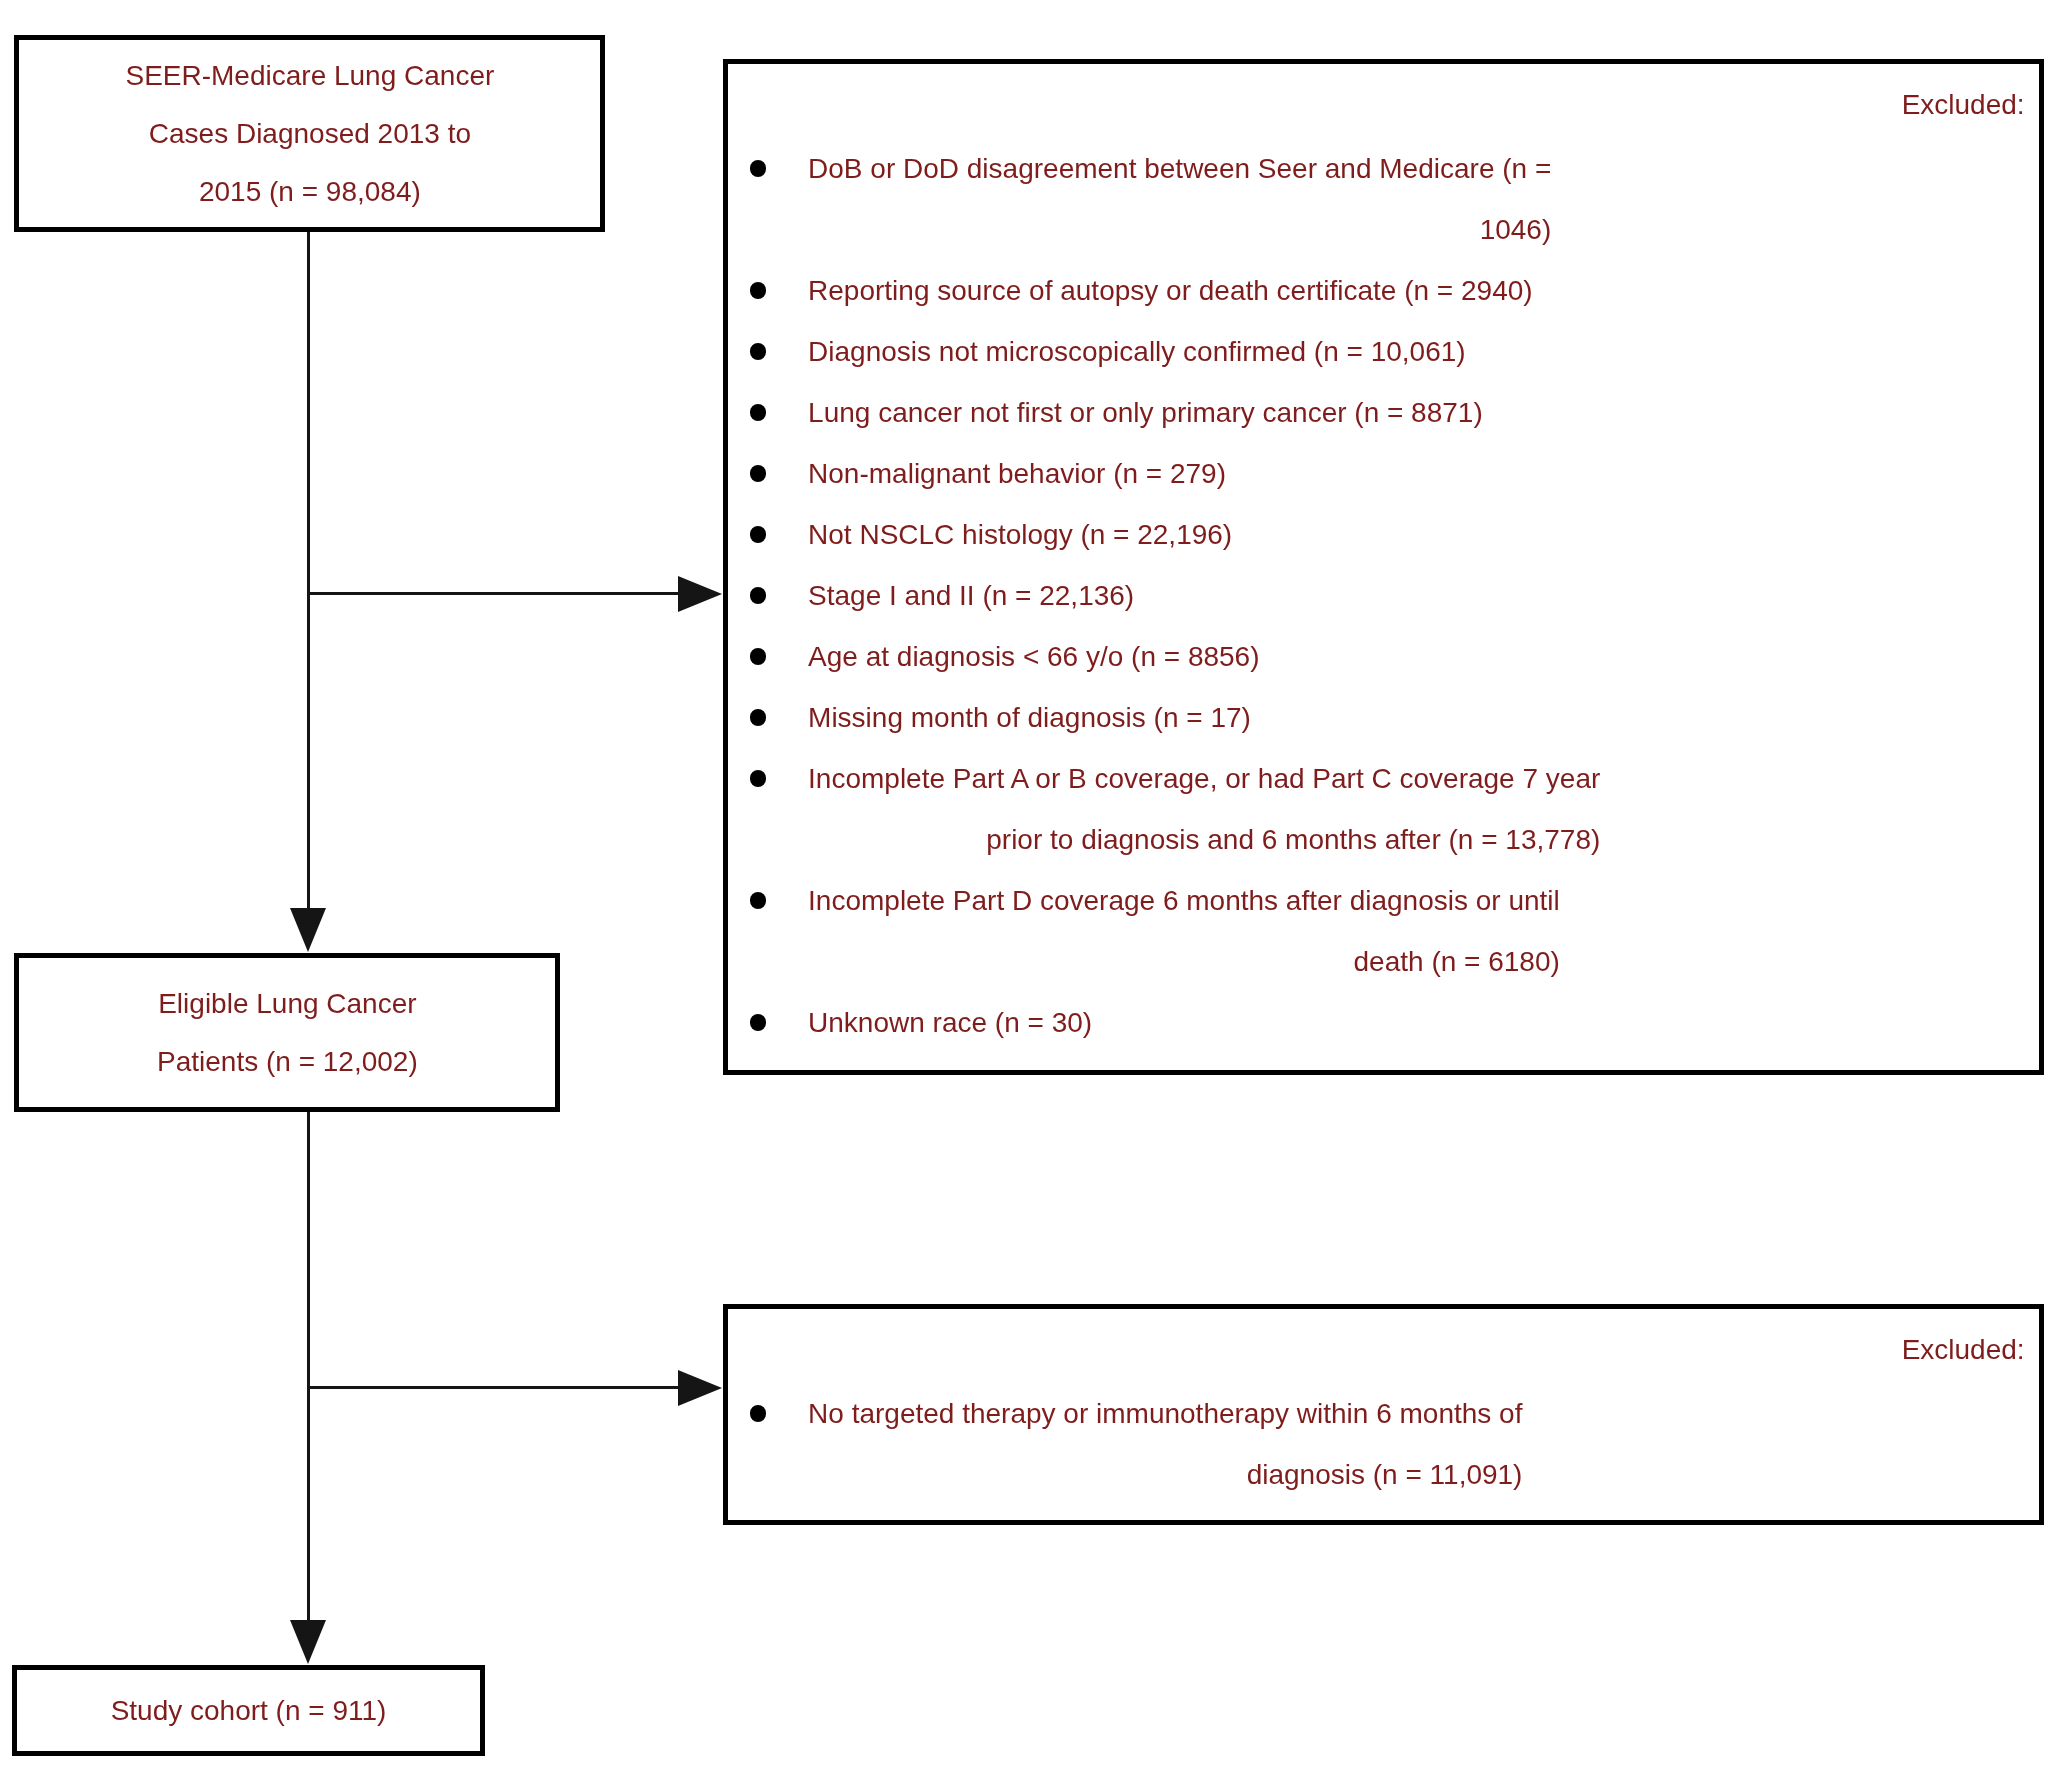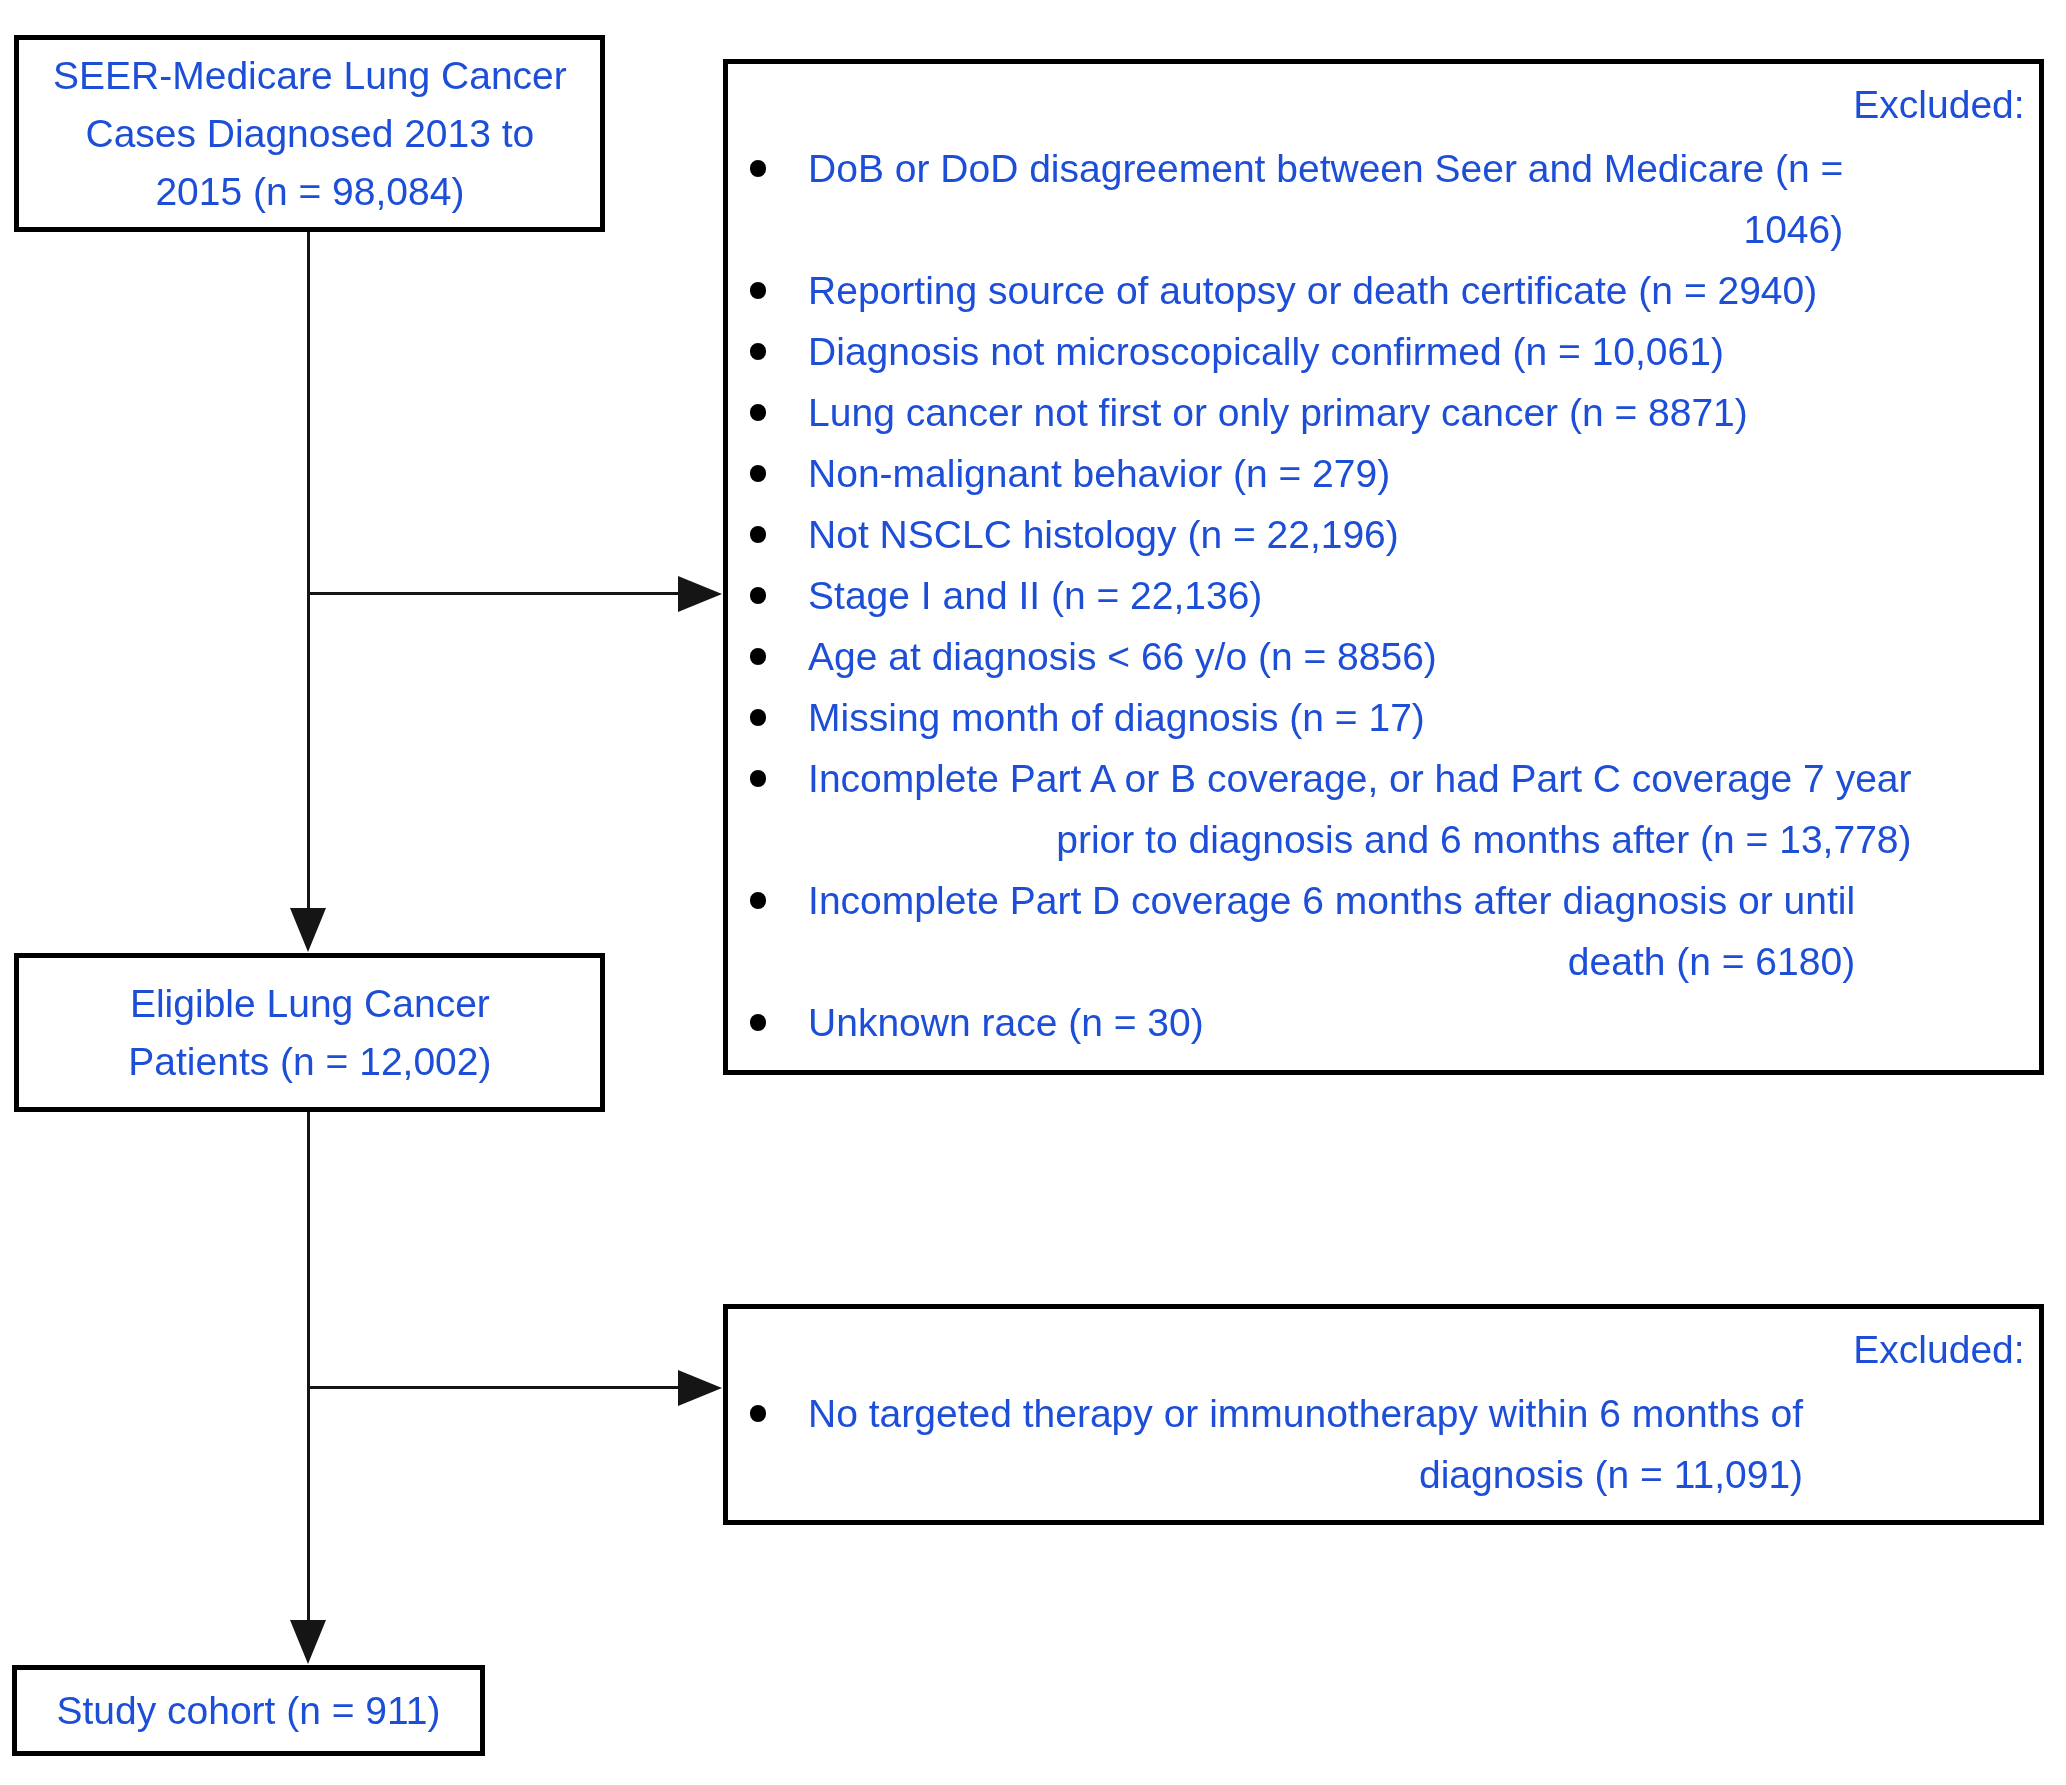--- a/index.html
+++ b/index.html
@@ -2,41 +2,41 @@
 <html style="font-size:7.7px"><head>
 <meta charset="utf-8">
 <style>
   html, body { margin: 0; padding: 0; background: #ffffff; }
   .canvas {
     position: relative;
     width: 2066px;
     height: 1786px;
     background: #ffffff;
     font-family: "Liberation Sans", "DejaVu Sans", sans-serif;
-    color: #1d4ed8;
-    font-size: 39px;
+    color: #7f1d1d;
+    font-size: 28px;
     overflow: hidden;
   }
   .box {
     position: absolute;
     border: 5.3px solid #000000;
     background: #ffffff;
     box-sizing: border-box;
   }
   .center-box {
     display: flex;
     flex-direction: column;
     align-items: center;
     justify-content: center;
     text-align: center;
     line-height: 58px;
   }
   .box-source    { left: 14.4px;   top: 35px;   width: 591px; height: 197px; }
   .box-excl-1    { left: 723px; top: 59px;  width: 1321px; height: 1016px; }
-  .box-eligible  { left: 14.4px;   top: 953px; width: 591px; height: 159px; }
+  .box-eligible  { left: 14.4px;   top: 953px; width: 546px; height: 159px; }
   .box-excl-2    { left: 723px; top: 1304px; width: 1321px; height: 221px; }
   .box-cohort    { left: 12px;   top: 1665px; width: 473px; height: 91px; }
 
   .excl-inner { padding: 9.6px 14.4px 0 16.4px; text-align: right; }
   .excl-heading { line-height: 61px; white-space: nowrap; }
   ul.excl-list { list-style: none; margin: 3.9px 0 0 0; padding: 0; }
   ul.excl-list li { display: flex; align-items: flex-start; line-height: 61px; }
   .dot {
     flex: 0 0 auto;
     width: 16.4px; height: 16.4px;

